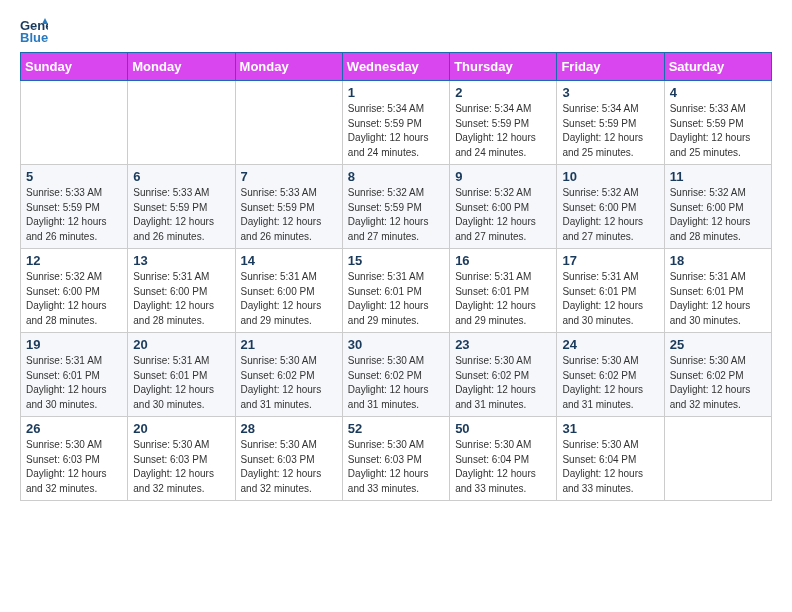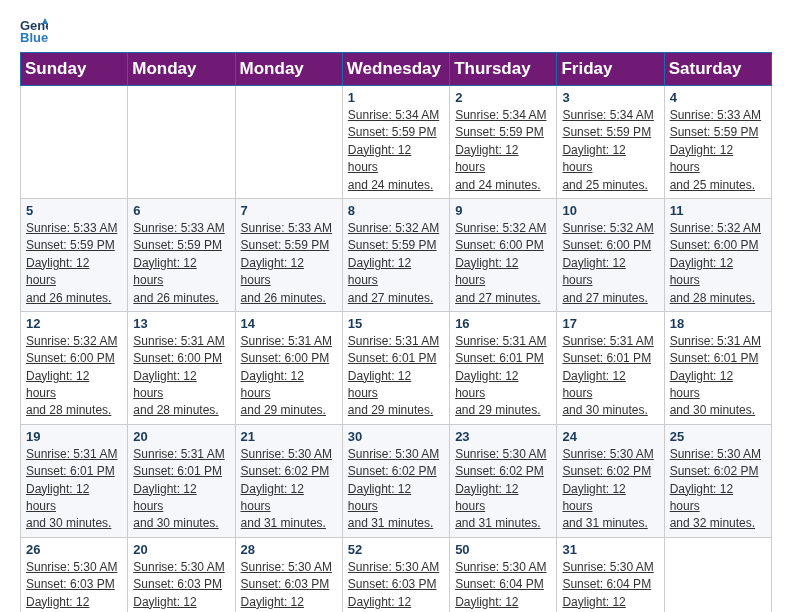--- a/index.html
+++ b/index.html
@@ -38,23 +38,23 @@
       font-size: 15px;
       color: #333;
       margin-top: 2px;
     }
     .calendar {
       width: 100%;
       border-collapse: collapse;
       border: 1px solid #ccc;
     }
     .calendar th {
-      background: #701a75;
+      background: #d946ef;
       color: #fff;
-      font-size: 17px;
+      font-size: 13px;
       font-weight: bold;
       padding: 6px 4px;
       text-align: left;
       border: 1px solid #1a6aaf;
     }
     .calendar td {
       border: 1px solid #ccc;
       vertical-align: top;
       padding: 4px 5px;
       width: 107px;
@@ -67,24 +67,23 @@
       background: #f5f7fa;
     }
     .day-number {
       font-size: 13px;
       font-weight: bold;
       color: #1a3a5c;
       display: block;
       margin-bottom: 2px;
     }
     .day-info {
-      font-size: 12px;
+      font-size: 10px;
       color: #333;
       line-height: 1.45;
-      text-decoration: underline;
     }
     .empty-cell {
       background: #f9f9f9;
     }
   </style>
 </head>
 <body>
 
 <div class="header">
   <div class="logo">

